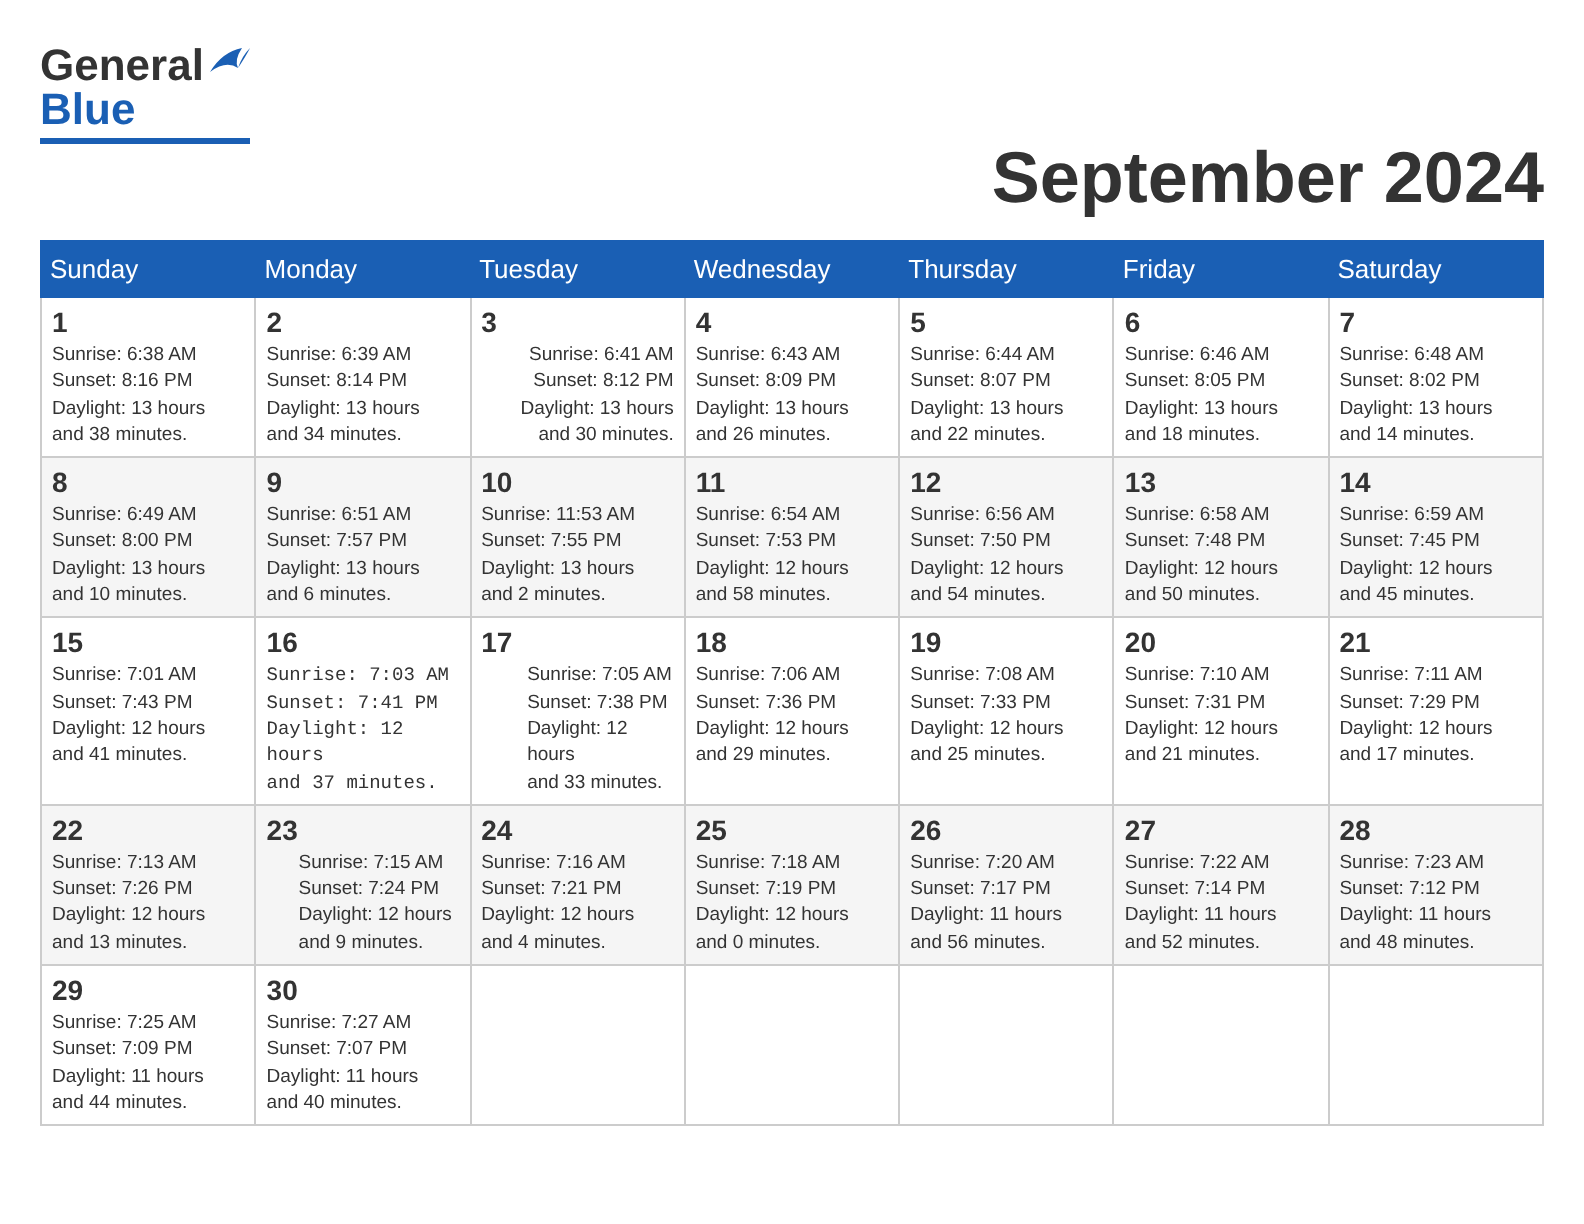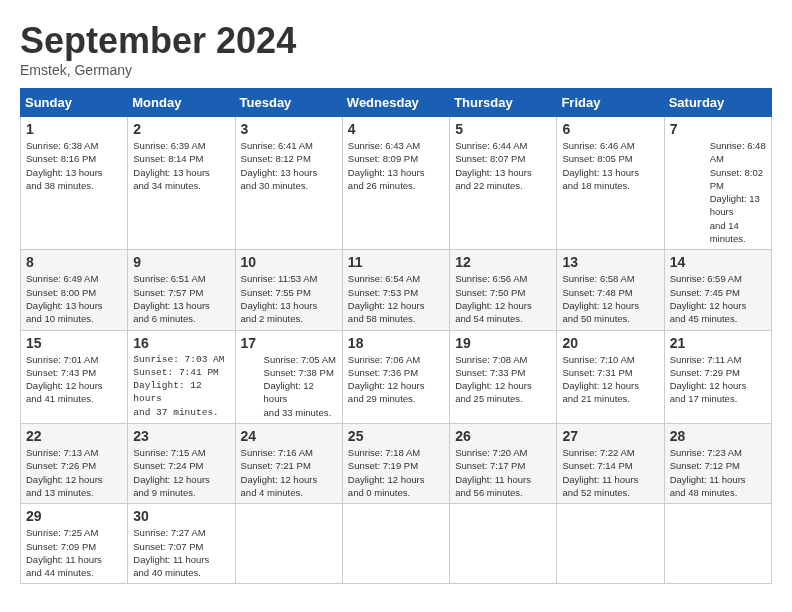--- a/index.html
+++ b/index.html
@@ -15,21 +15,22 @@
       justify-content: space-between;
       align-items: flex-start;
       margin-bottom: 10px;
     }
     .logo {
       display: flex;
       flex-direction: column;
       align-items: flex-start;
     }
     .title-block {
-      text-align: left;
+      text-align: right;
+      margin-top: 48px;
     }
     .month-title {
       font-size: 36px;
       font-weight: bold;
       color: #333;
     }
     .location {
       font-size: 14px;
       color: #555;
     }
@@ -37,21 +38,21 @@
       width: 100%;
       border-collapse: collapse;
       font-size: 11px;
     }
     thead th {
       background: #1a5fb4;
       color: #fff;
       padding: 6px 4px;
       text-align: left;
       font-size: 13px;
-      font-weight: bold;
+      font-weight: normal;
       border: 1px solid #1a5fb4;
     }
     tbody td {
       border: 1px solid #ccc;
       vertical-align: top;
       padding: 4px 5px;
       width: 14.28%;
       height: 80px;
     }
     tbody tr:nth-child(even) td {
@@ -73,23 +74,33 @@
       line-height: 1.4;
     }
     .empty-cell {
       background: #f9f9f9;
     }
   </style>
 </head>
 <body>
 
 <div class="header">
+  <div class="logo">
+    <div style="display:flex;align-items:center;">
+      <span style="font-size:22px;font-weight:bold;color:#333;">General</span>
+      <svg width="22" height="18" viewBox="0 0 22 18" style="margin-left:1px;margin-top:-4px;">
+        <path d="M2,14 Q8,4 18,2 Q14,8 16,12 Q10,8 2,14Z" fill="#1a5fb4"></path>
+        <path d="M16,12 Q20,6 22,2 Q18,6 16,12Z" fill="#1a5fb4"></path>
+      </svg>
+    </div>
+    <div style="font-size:22px;font-weight:bold;color:#1a5fb4;margin-top:-4px;">Blue</div>
+    <div style="width:100%;height:3px;background:#1a5fb4;margin-top:1px;"></div>
+  </div>
   <div class="title-block">
     <div class="month-title">September 2024</div>
-    <div class="location">Emstek, Germany</div>
   </div>
 </div>
 
 <table>
   <thead>
     <tr>
     <th>Sunday</th>
         <th>Monday</th>
         <th>Tuesday</th>
         <th>Wednesday</th>
@@ -109,21 +120,21 @@
         </td>
         <td>
           <span class="day-num">2</span>
           <div class="day-info" style="white-space: pre-line;">Sunrise: 6:39 AM
 Sunset: 8:14 PM
 Daylight: 13 hours
 and 34 minutes.</div>
         </td>
         <td>
           <span class="day-num">3</span>
-          <div class="day-info" style="white-space: pre-line;">Sunrise: 6:41 AM
+          <div class="day-info" style="white-space: pre-line; text-align: right;">Sunrise: 6:41 AM
 Sunset: 8:12 PM
 Daylight: 13 hours
 and 30 minutes.</div>
         </td>
         <td>
           <span class="day-num">4</span>
           <div class="day-info" style="white-space: pre-line;">Sunrise: 6:43 AM
 Sunset: 8:09 PM
 Daylight: 13 hours
 and 26 minutes.</div>
@@ -137,21 +148,21 @@
         </td>
         <td>
           <span class="day-num">6</span>
           <div class="day-info" style="white-space: pre-line;">Sunrise: 6:46 AM
 Sunset: 8:05 PM
 Daylight: 13 hours
 and 18 minutes.</div>
         </td>
         <td>
           <span class="day-num">7</span>
-          <div class="day-info" style="white-space: pre-line; margin-left: 40px;">Sunrise: 6:48 AM
+          <div class="day-info" style="white-space: pre-line;">Sunrise: 6:48 AM
 Sunset: 8:02 PM
 Daylight: 13 hours
 and 14 minutes.</div>
         </td>
       </tr>
       <tr>
         <td>
           <span class="day-num">8</span>
           <div class="day-info" style="white-space: pre-line;">Sunrise: 6:49 AM
 Sunset: 8:00 PM
@@ -255,21 +266,21 @@
       <tr>
         <td>
           <span class="day-num">22</span>
           <div class="day-info" style="white-space: pre-line;">Sunrise: 7:13 AM
 Sunset: 7:26 PM
 Daylight: 12 hours
 and 13 minutes.</div>
         </td>
         <td>
           <span class="day-num">23</span>
-          <div class="day-info" style="white-space: pre-line;">Sunrise: 7:15 AM
+          <div class="day-info" style="white-space: pre-line; margin-left: 16px;">Sunrise: 7:15 AM
 Sunset: 7:24 PM
 Daylight: 12 hours
 and 9 minutes.</div>
         </td>
         <td>
           <span class="day-num">24</span>
           <div class="day-info" style="white-space: pre-line;">Sunrise: 7:16 AM
 Sunset: 7:21 PM
 Daylight: 12 hours
 and 4 minutes.</div>

